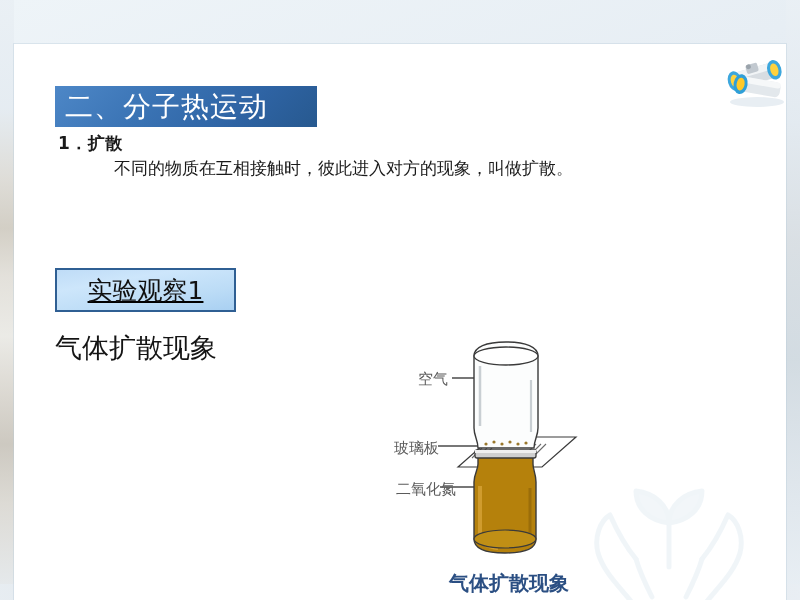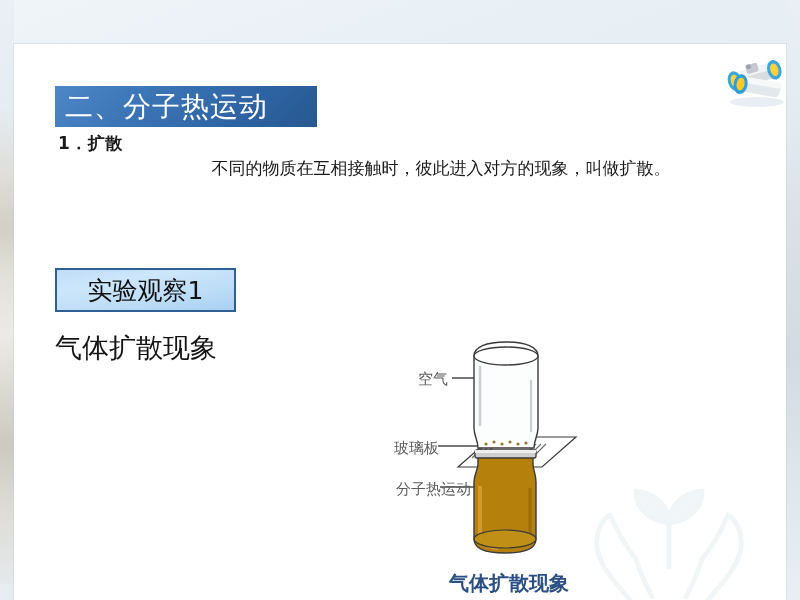--- a/index.html
+++ b/index.html
@@ -121,36 +121,36 @@
     font-family: "DejaVu Sans", "Liberation Sans", sans-serif;
   }
   .body-text .line-1 {
     font-weight: bold;
     letter-spacing: .5px;
   }
   .body-text .line-2 {
     text-indent: 56px;
     letter-spacing: 0px;
     margin-top: 2px;
-    text-align: center;
   }
 
   
   .obs-box {
     position: absolute;
     left: 41px;
     top: 224px;
     width: 181px;
     height: 44px;
     box-sizing: border-box;
     border: 2px solid #2f5f93;
     background: linear-gradient(170deg, #bfdcf7 0%, #cde6fb 30%, #bcdcf6 68%, #a9d0f2 100%);
     display: flex;
     align-items: center;
     justify-content: center;
+    text-decoration: underline;
   }
   .obs-box .txt {
     color: #111111;
     font-size: 25px;
     line-height: 1;
     font-family: "DejaVu Sans", "Liberation Sans", sans-serif;
     white-space: nowrap;
   }
 
   
@@ -315,19 +315,19 @@
             <circle cx="108" cy="108" r="1.6"></circle>
             <circle cx="116" cy="106" r="1.6"></circle>
             <circle cx="124" cy="108" r="1.6"></circle>
             <circle cx="132" cy="107" r="1.6"></circle>
           </g>
         </g>
       </svg>
 
       <span class="fig-label lbl-air">空气</span>
       <span class="fig-label lbl-glass">玻璃板</span>
-      <span class="fig-label lbl-no2">分子热运动</span>
+      <span class="fig-label lbl-no2">二氧化氮</span>
     </div>
 
     <div class="figure-caption">气体扩散现象</div>
 
   </div>
 </div>
 
 </body></html>

